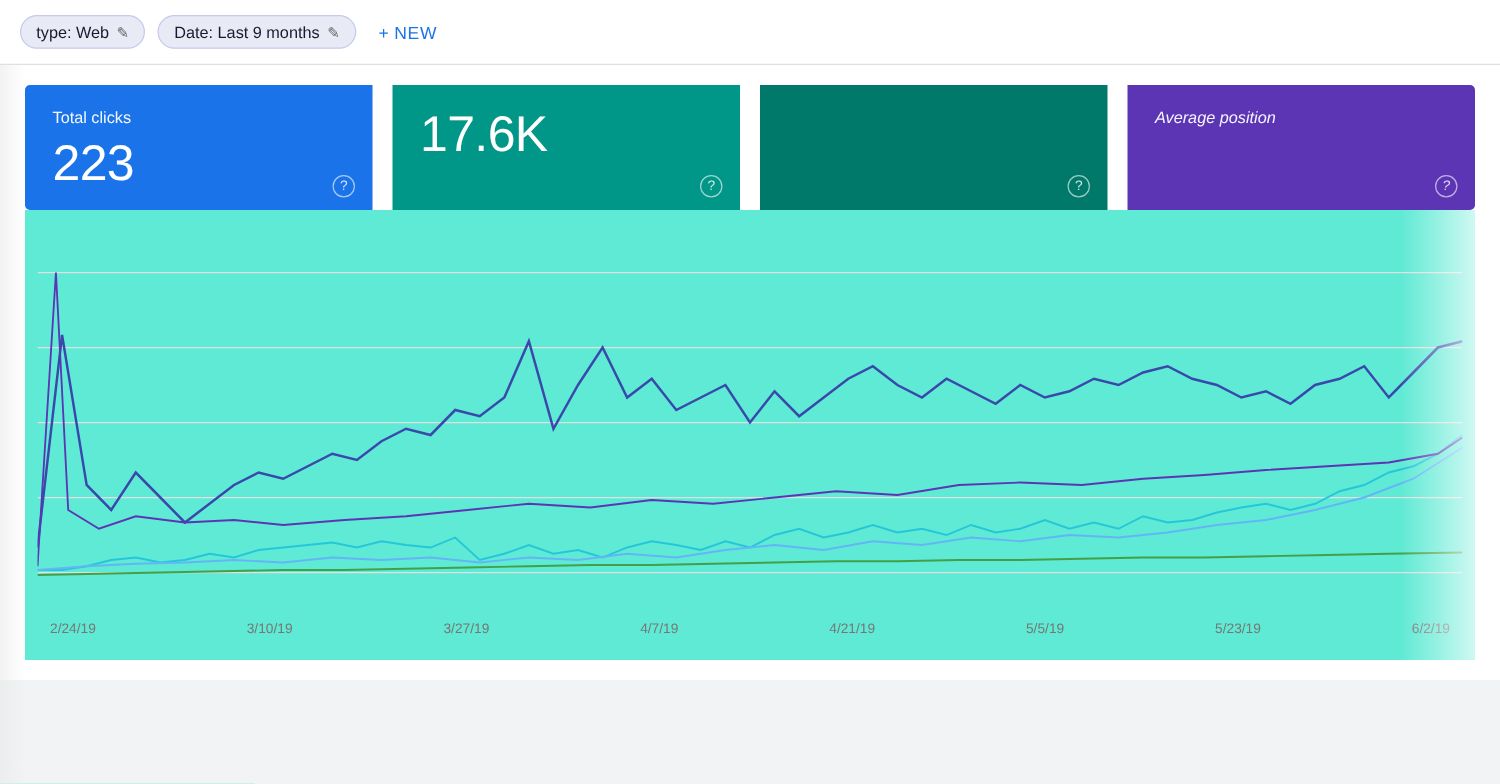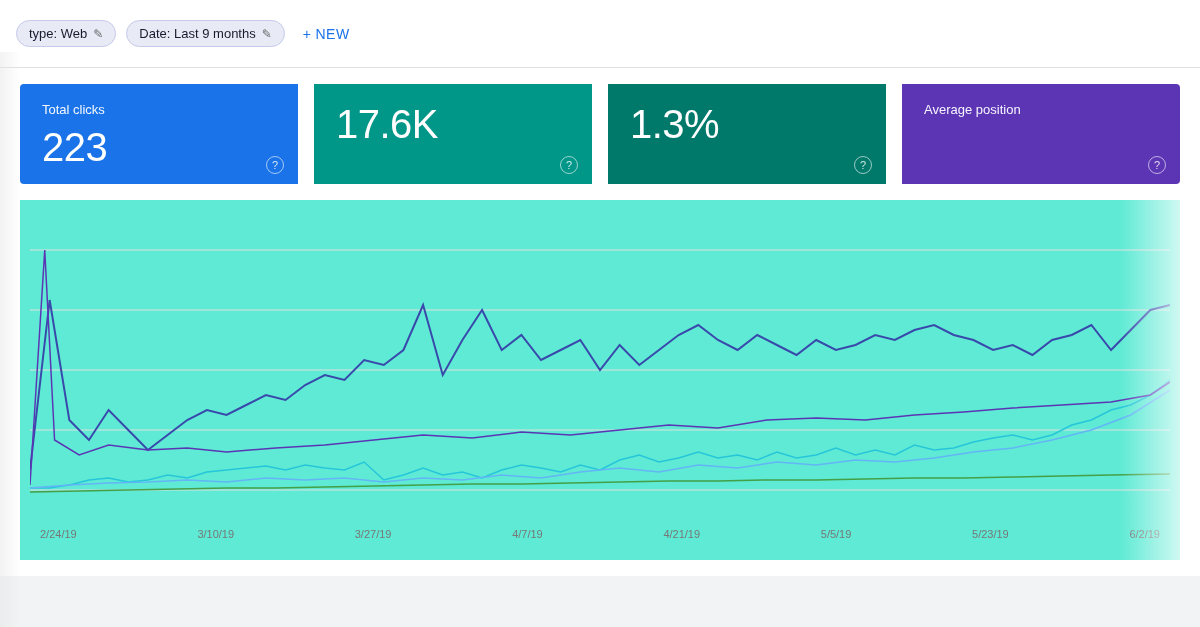--- a/index.html
+++ b/index.html
@@ -12,21 +12,21 @@
       position: relative;
     }
 
     .top-bar {
       display: flex;
       align-items: center;
       padding: 10px 16px;
       background: #fff;
       border-bottom: 1px solid #e0e0e0;
       gap: 10px;
-      height: 68px;
+      height: 52px;
     }
 
     .filter-chip {
       display: flex;
       align-items: center;
       gap: 6px;
       background: #e8eaf6;
       border: 1px solid #c5cae9;
       border-radius: 16px;
       padding: 5px 12px;
@@ -56,36 +56,36 @@
 
     .main-content {
       padding: 16px 20px;
       background: #fff;
       margin: 0;
     }
 
     .metrics-row {
       display: flex;
       gap: 16px;
-      margin-bottom: 16px;
+      margin-bottom: 0;
       border-radius: 4px;
       overflow: hidden;
     }
 
     .metric-card {
       flex: 1;
       padding: 18px 22px 14px;
       color: white;
       position: relative;
     }
 
     .metric-card.clicks { background: #1a73e8; }
     .metric-card.impressions { background: #009688; }
     .metric-card.ctr { background: #00796b; }
-    .metric-card.position { background: #5c35b5; }
+    .metric-card.position { background: #5c35b5; font-style: italic; }
 
     .metric-label {
       font-size: 13px;
       font-weight: 400;
       opacity: 0.95;
       margin-bottom: 8px;
     }
 
     .metric-value {
       font-size: 40px;
@@ -176,21 +176,20 @@
       <div class="metric-value">223</div>
       <div class="metric-info">?</div>
     </div>
 
     <div class="metric-card impressions">
       <div class="metric-value">17.6K</div>
       <div class="metric-info">?</div>
     </div>
 
     <div class="metric-card ctr">
-      <div class="metric-value">1.3%</div>
       <div class="metric-info">?</div>
     </div>
 
     <div class="metric-card position">
       <div class="metric-label">Average position</div>
       <div class="metric-info">?</div>
     </div>
 
   </div>
 

